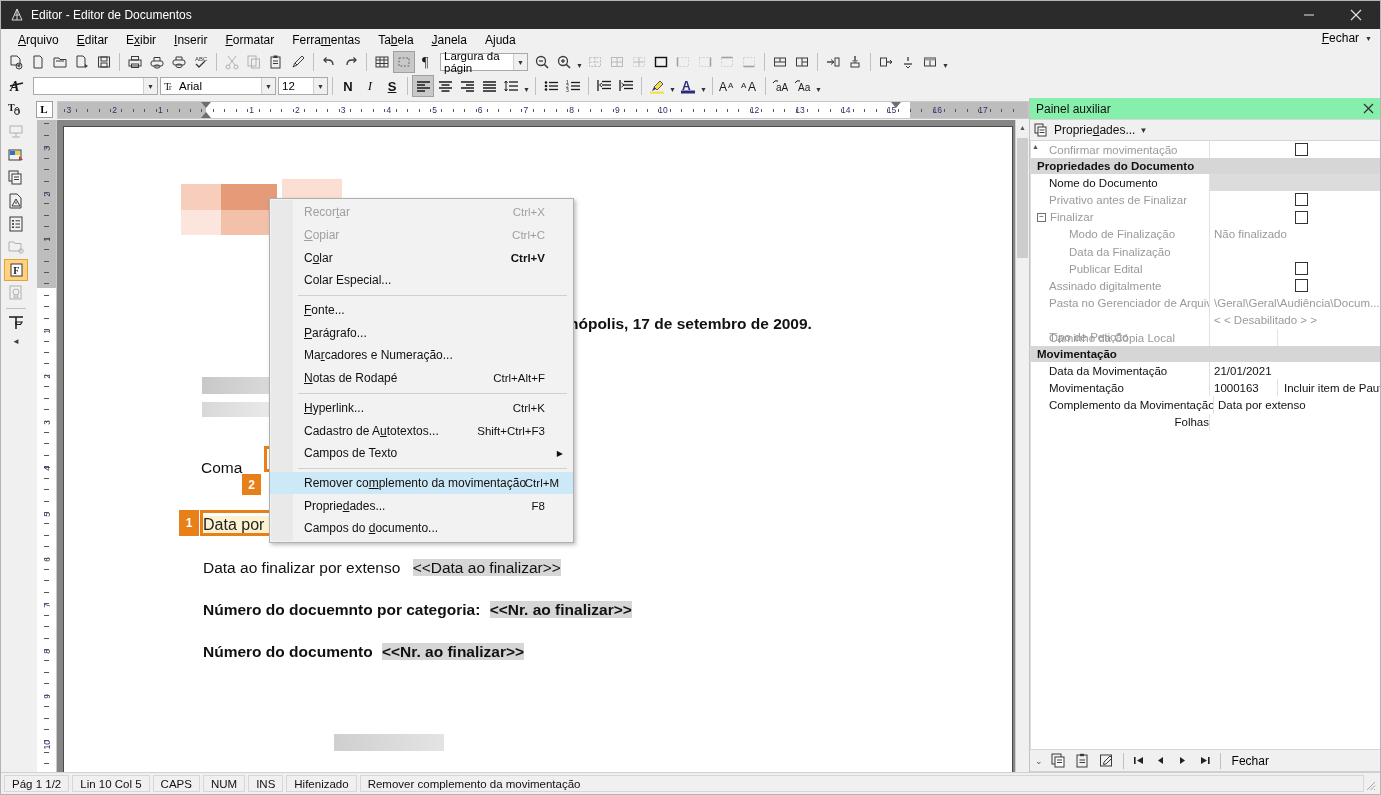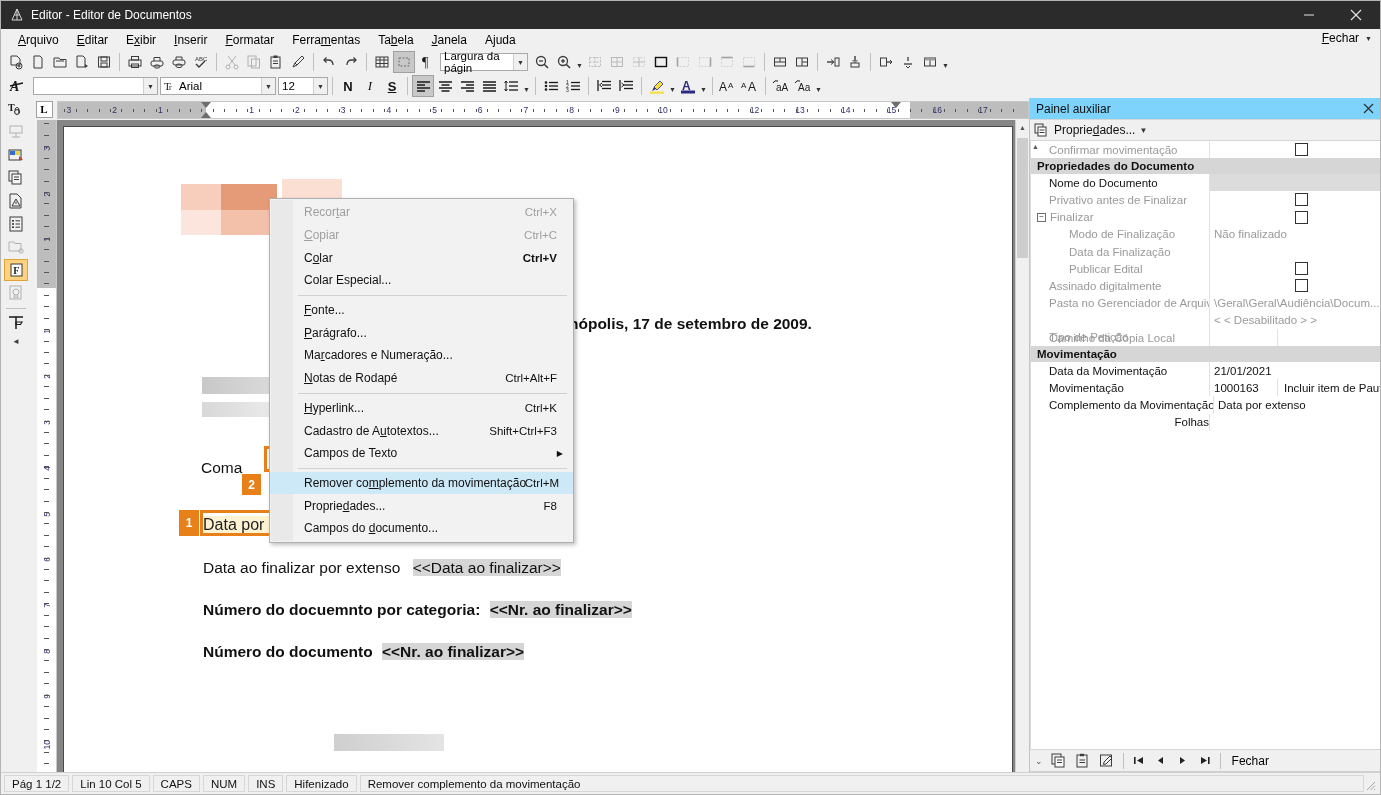--- a/index.html
+++ b/index.html
@@ -229,37 +229,37 @@
   .ctxitem {
     position: relative;
     height: 22.7px;
     display: flex; align-items: center;
     padding-left: 34px; padding-right: 12px;
     color: #111;
     white-space: nowrap;
   }
   .ctxitem.disabled { color: #a0a0a0; }
   .ctxitem.highlight { background: #cde8f6; }
-  .ctxitem .accel { position: absolute; right: 16px; font-size: 11.5px; }
+  .ctxitem .accel { position: absolute; right: 28px; font-size: 11.5px; }
   .ctxitem .submark { position:absolute; right: 10px; font-size: 8px; }
   .ctxsep { height:1px; background:#d0d0d0; margin: 3px 6px 3px 28px; }
   .ctxitem u { text-decoration: underline; }
 
   
   .rightpanel {
     width: 351px;
     background: #f0f0f0;
     display: flex; flex-direction: column;
     border-left: 1px solid #c4c4c4;
     flex: 0 0 351px;
   }
   .rp-title {
     height: 21px; display:flex; align-items:center;
     padding: 0 6px; font-size: 12px; color:#111;
-    background:#7dd3fc;
+    background:#86efac;
     text-align:right;
   }
   .rp-title .x { margin-left:auto; font-size:13px; color:#333; }
   .rp-toolbar {
     height: 22px; display:flex; align-items:center; gap:4px;
     padding-left:4px; background:#f0f0f0;
     border-top: 1px solid #d6d6d6; border-bottom: 1px solid #d6d6d6;
   }
   .rp-toolbar .label { font-size:12px; color:#111; }
   .rp-body { flex:1; display:flex; position:relative; overflow:hidden; background:#fff; }

